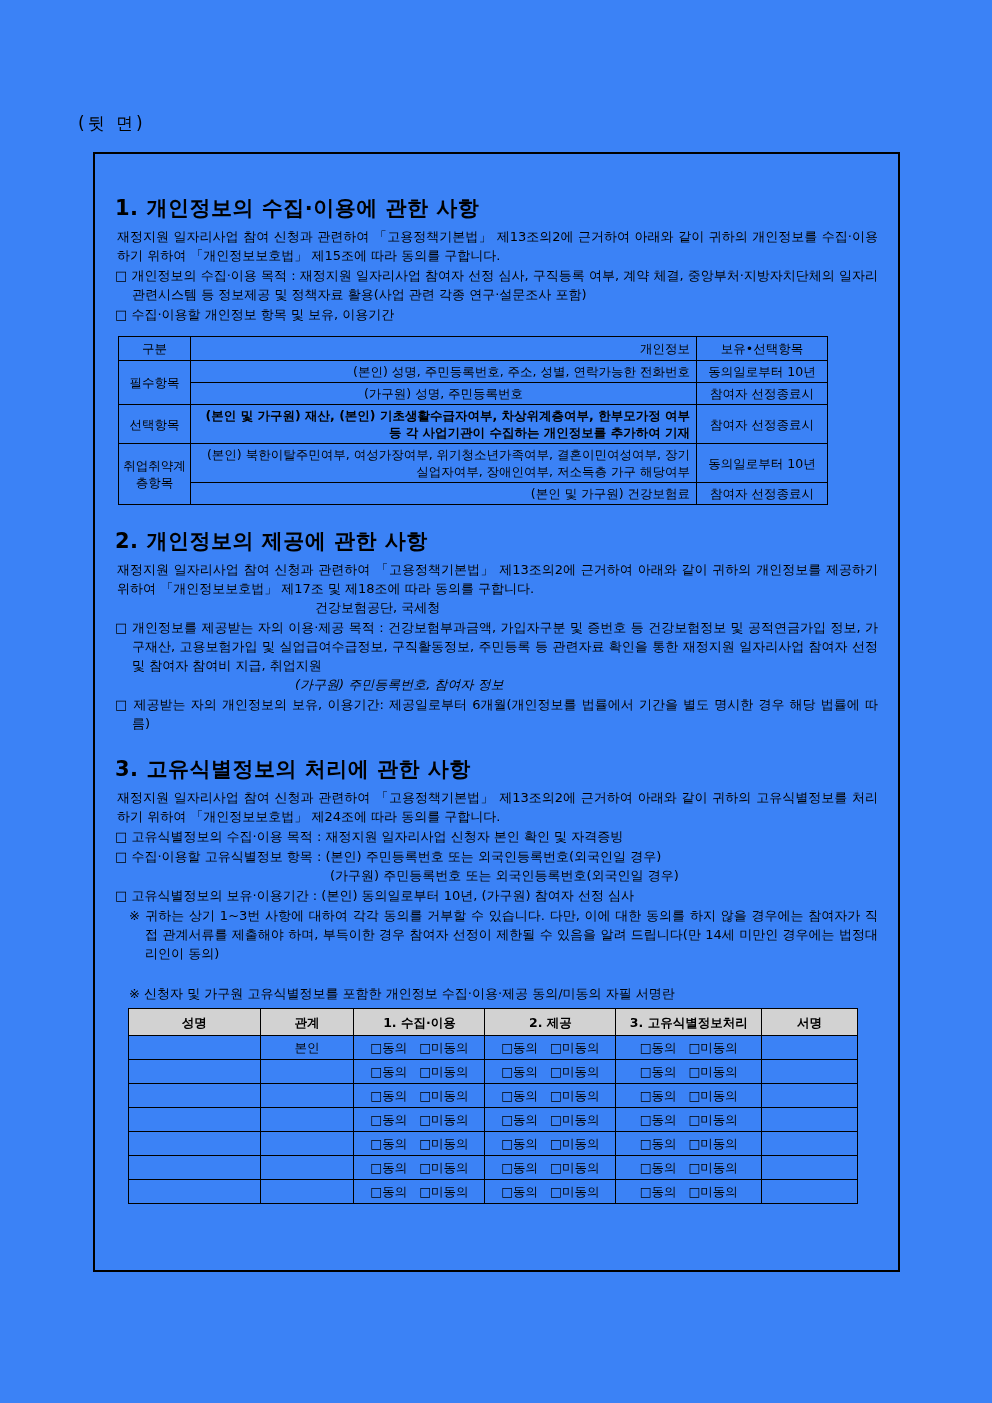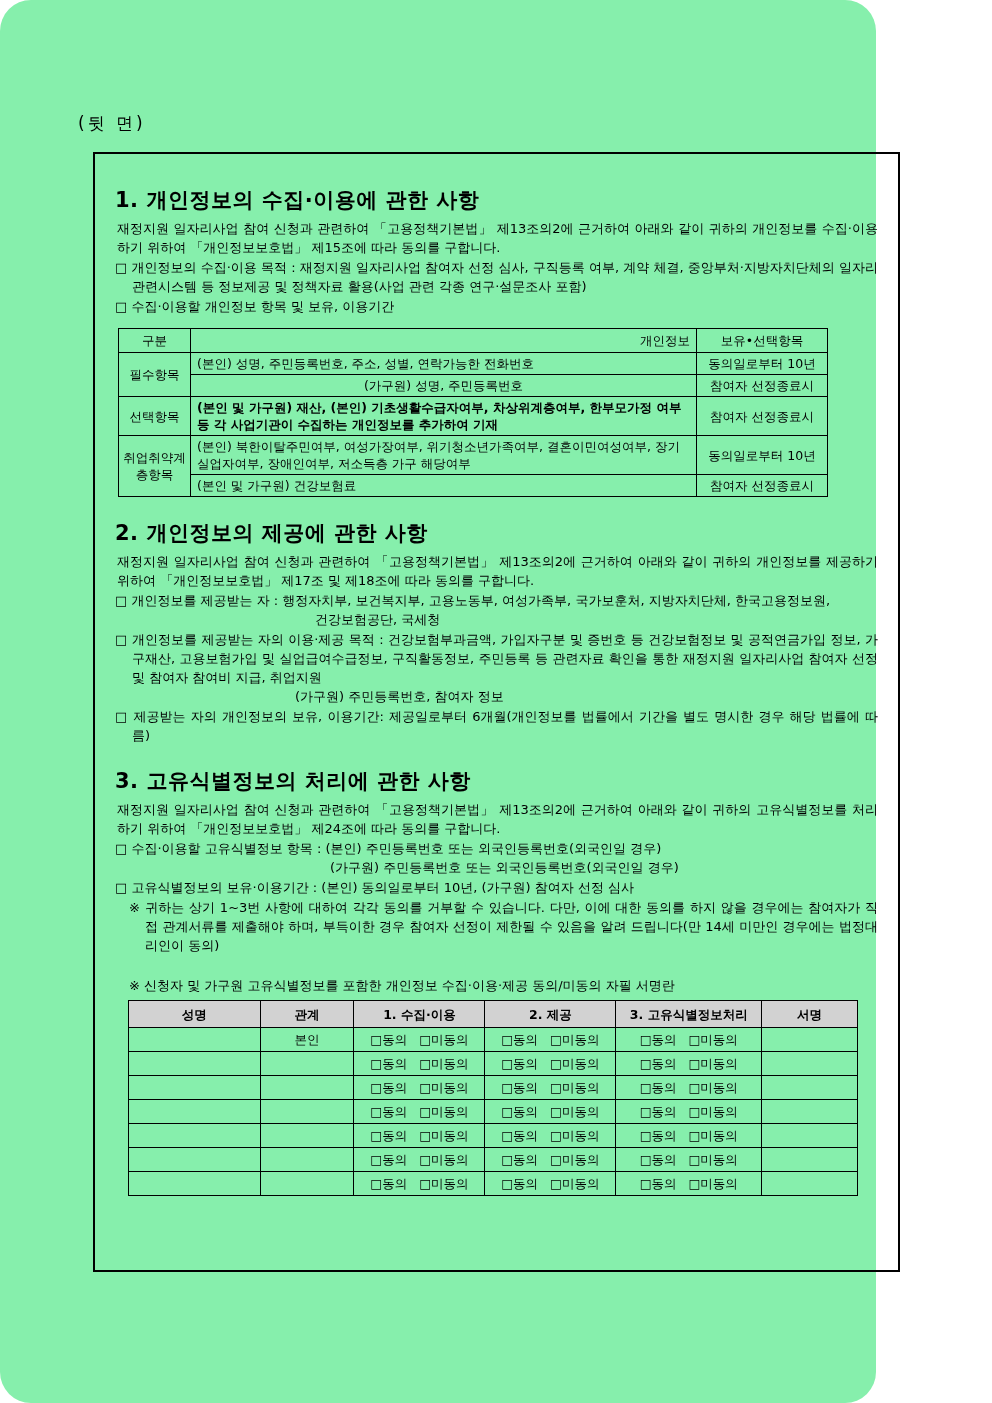--- a/index.html
+++ b/index.html
@@ -2,48 +2,48 @@
 <html lang="ko"><head>
 <meta charset="utf-8">
 <style>
   * { margin:0; padding:0; box-sizing:border-box; }
   html,body { background:#fff; }
   body {
     width:992px; height:1403px;
     font-family:"DejaVu Sans","Liberation Sans",sans-serif;
     color:#000; position:relative;
   }
-  .page { position:relative; width:876px; height:1403px; background:#86efac;border-radius:31px; }
+  .page { position:relative; width:992px; height:1403px; background:#3b82f6; }
   .back-label { position:absolute; left:78px; top:112px; font-size:17px; letter-spacing:3px; }
   .doc {
     position:absolute; left:93px; top:152px; width:807px; height:1120px;
     border:2px solid #000; padding:16px 20px 0 20px; overflow:hidden;
   }
   .title { text-align:center; font-weight:bold; font-size:19px; margin-top:4px; letter-spacing:1px; }
   .sec-heading { font-size:21px; font-weight:bold; letter-spacing:0.5px; }
-  .sec1-heading { margin-top:16px; }
+  .sec1-heading { margin-top:24px; }
   .sec2-heading { margin-top:22px; }
   .sec3-heading { margin-top:22px; }
   .body-text { font-size:13px; line-height:19px; text-align:justify; }
   .intro { margin-top:5px; padding-left:2px; }
   .bullet { padding-left:17px; text-indent:-17px; margin-top:1px; }
   .cont-line { margin-top:0; }
   .indent-200 { padding-left:200px; }
-  .indent-180 { padding-left:180px; }
+  .indent-180 { padding-left:180px;font-style:italic; }
   .indent-215 { padding-left:215px; }
   .note-bold { font-weight:normal; padding-left:30px; text-indent:-16px; margin-top:1px; }
 
   table { border-collapse:collapse; font-size:12.5px; line-height:17px; }
   td, th { border:1px solid #000; padding:2px 6px; vertical-align:middle; font-weight:normal; }
 
   .info-table { width:710px; margin-top:12px; margin-left:3px; }
   .info-table th { text-align:right; height:24px; }
   .info-table .cat-cell { width:72px; text-align:center; word-break:break-all; padding:2px 4px; }
   .info-table .period-cell { width:131px; text-align:center; }
-  .info-table .info-cell { text-align:left; }
+  .info-table .info-cell { text-align:right; }
   .info-table .center { text-align:center; }
   .info-table .bold { font-weight:bold; }
   .info-table td { height:21px; }
 
   .sign-note { margin-top:22px; font-size:13px; padding-left:14px; }
   .sign-table { width:730px; margin-top:5px; margin-left:13px; }
   .sign-table th { background:#d2d2d2; font-weight:bold; text-align:center; height:27px; font-size:12.5px; }
   .sign-table td { height:24px; text-align:center; }
   .col-name { width:132px; } .col-rel { width:94px; }
   .col-consent { width:131px; } .col-unique { width:146px; } .col-sign { width:96px; }
@@ -94,28 +94,28 @@
       </tr>
       <tr>
         <td class="info-cell">(본인 및 가구원) 건강보험료</td>
         <td class="period-cell">참여자 선정종료시</td>
       </tr>
     </tbody>
       </table>
 
     <div class="sec-heading sec2-heading">2. 개인정보의 제공에 관한 사항</div>
     <div class="body-text intro">재정지원 일자리사업 참여 신청과 관련하여 「고용정책기본법」 제13조의2에 근거하여 아래와 같이 귀하의 개인정보를 제공하기 위하여 「개인정보보호법」 제17조 및 제18조에 따라 동의를 구합니다.</div>
-    <div class="body-text bullet">□ 개인정보를 제공받는 자 : 행정자치부, 보건복지부, 고용노동부, 여성가족부, 국가보훈처, 지방자치단체, 한국고용정보원,</div>
     <div class="body-text cont-line indent-200">건강보험공단, 국세청</div>
     <div class="body-text bullet">□ 개인정보를 제공받는 자의 이용·제공 목적 : 건강보험부과금액, 가입자구분 및 증번호 등 건강보험정보 및 공적연금가입 정보, 가구재산, 고용보험가입 및 실업급여수급정보, 구직활동정보, 주민등록 등 관련자료 확인을 통한 재정지원 일자리사업 참여자 선정 및 참여자 참여비 지급, 취업지원</div>
     <div class="body-text cont-line indent-180">(가구원) 주민등록번호, 참여자 정보</div>
     <div class="body-text bullet">□ 제공받는 자의 개인정보의 보유, 이용기간: 제공일로부터 6개월(개인정보를 법률에서 기간을 별도 명시한 경우 해당 법률에 따름)</div>
 
     <div class="sec-heading sec3-heading">3. 고유식별정보의 처리에 관한 사항</div>
     <div class="body-text intro">재정지원 일자리사업 참여 신청과 관련하여 「고용정책기본법」 제13조의2에 근거하여 아래와 같이 귀하의 고유식별정보를 처리하기 위하여 「개인정보보호법」 제24조에 따라 동의를 구합니다.</div>
+    <div class="body-text bullet">□ 고유식별정보의 수집·이용 목적 : 재정지원 일자리사업 신청자 본인 확인 및 자격증빙</div>
     <div class="body-text bullet">□ 수집·이용할 고유식별정보 항목 : (본인) 주민등록번호 또는 외국인등록번호(외국인일 경우)</div>
     <div class="body-text cont-line indent-215">(가구원) 주민등록번호 또는 외국인등록번호(외국인일 경우)</div>
     <div class="body-text bullet">□ 고유식별정보의 보유·이용기간 : (본인) 동의일로부터 10년, (가구원) 참여자 선정 심사</div>
     <div class="body-text note-bold">※ 귀하는 상기 1~3번 사항에 대하여 각각 동의를 거부할 수 있습니다. 다만, 이에 대한 동의를 하지 않을 경우에는 참여자가 직접 관계서류를 제출해야 하며, 부득이한 경우 참여자 선정이 제한될 수 있음을 알려 드립니다(만 14세 미만인 경우에는 법정대리인이 동의)</div>
 
     <div class="sign-note">※ 신청자 및 가구원 고유식별정보를 포함한 개인정보 수집·이용·제공 동의/미동의 자필 서명란</div>
 
     <table class="sign-table">
       <tbody>
           <tr>

